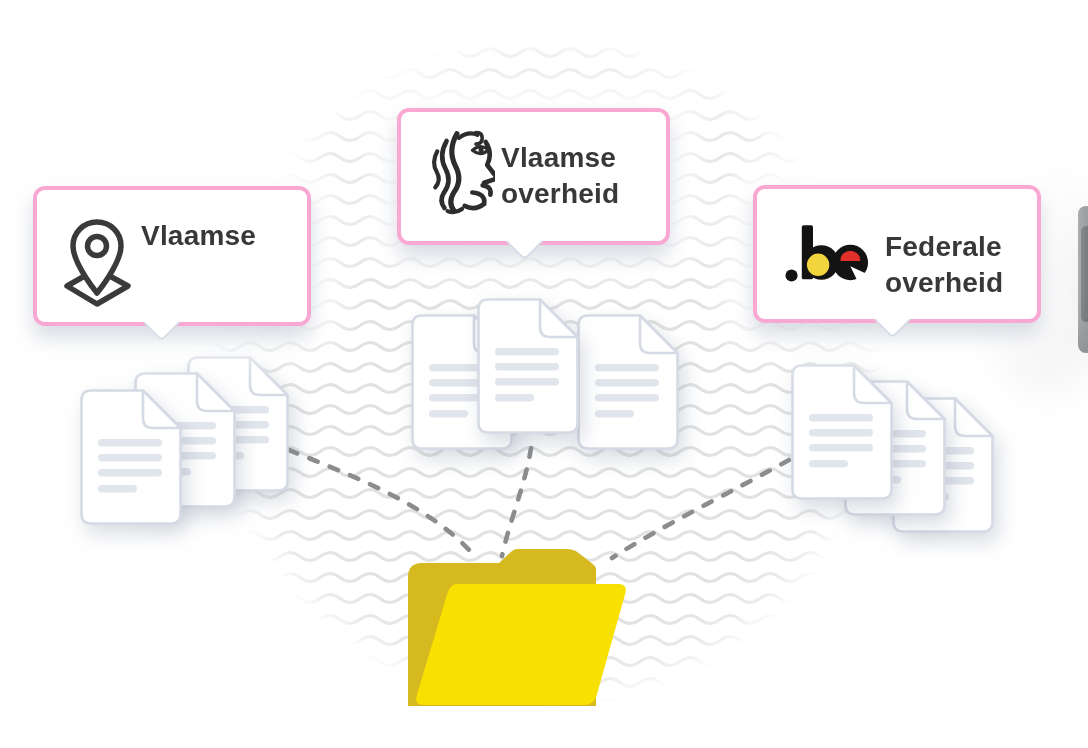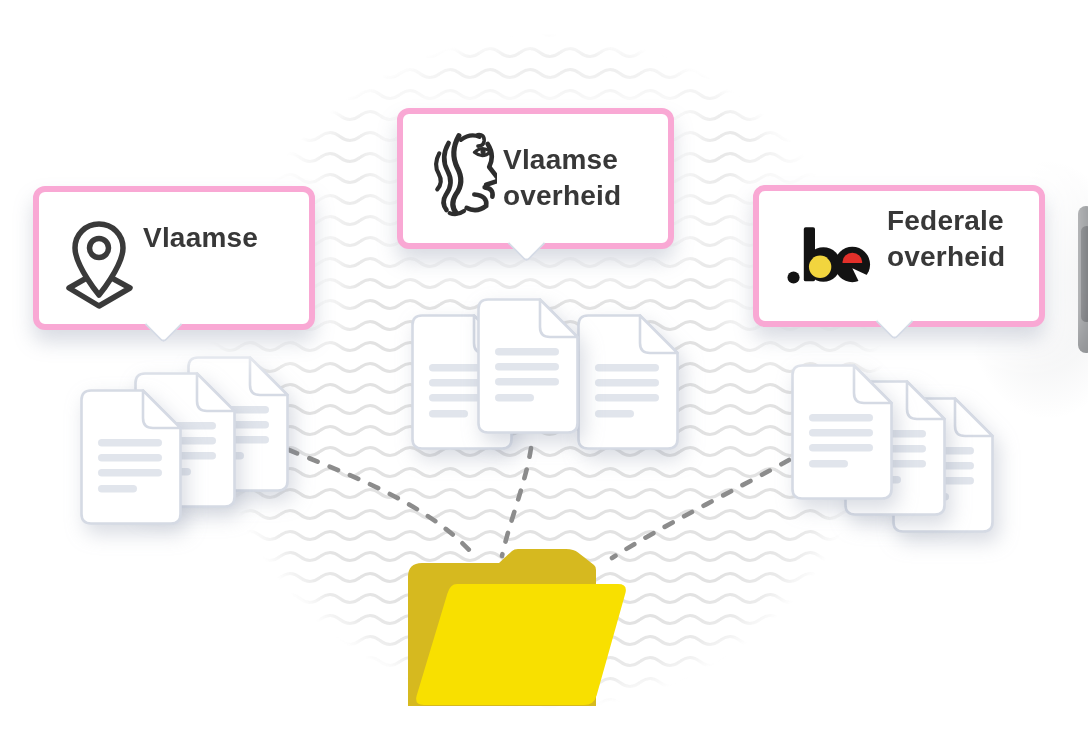--- a/index.html
+++ b/index.html
@@ -7,21 +7,21 @@
     width:1088px;height:748px;position:relative;overflow:hidden;
     background:#ffffff;
     font-family:"Liberation Sans", sans-serif;
   }
   .layer{position:absolute;left:0;top:0;}
 
   
   .bubble{
     position:absolute;
     background:#ffffff;
-    border:6px solid #f9a8d4;
+    border:4px solid #f9a8d4;
     border-radius:12px;
     box-shadow:0 12px 20px rgba(118,130,155,0.28), 0 0 38px 26px rgba(255,255,255,0.92);
     z-index:6;
   }
   .bubble::after{
     content:"";
     position:absolute;
     bottom:-14px;
     left:var(--tail-left,110px);
     width:25px;height:25px;
@@ -187,17 +187,17 @@
 <div class="bubble" style="left:753px;top:185px;width:280px;height:130px;--tail-left:122px">
   <svg class="icon" style="left:28px;top:36px" width="84" height="60" viewBox="0 0 90 64" aria-hidden="true">
     <circle cx="7" cy="54" r="6.5" fill="#131313"></circle>
     <rect x="18" y="0" width="12" height="58" rx="2" fill="#131313"></rect>
     <circle cx="39" cy="40" r="18.5" fill="#131313"></circle>
     <circle cx="35.5" cy="42.5" r="12" fill="#f2d53e"></circle>
     <circle cx="70" cy="40" r="19" fill="#131313"></circle>
     <path d="M59.5,37 a10.5,9.5 0 0 1 21,0 l0,1.5 l-21,0 Z" fill="#e2302a"></path>
     <path d="M70,44 L89,53 A19,19 0 0 1 77,58.5 Z" fill="#ffffff"></path>
   </svg>
-  <div class="label" style="left:128px;top:12px">
+  <div class="label" style="left:128px;top:40px">
     <div>Federale</div>
     <div>overheid</div>
   </div>
 </div>
 
 </body></html>

